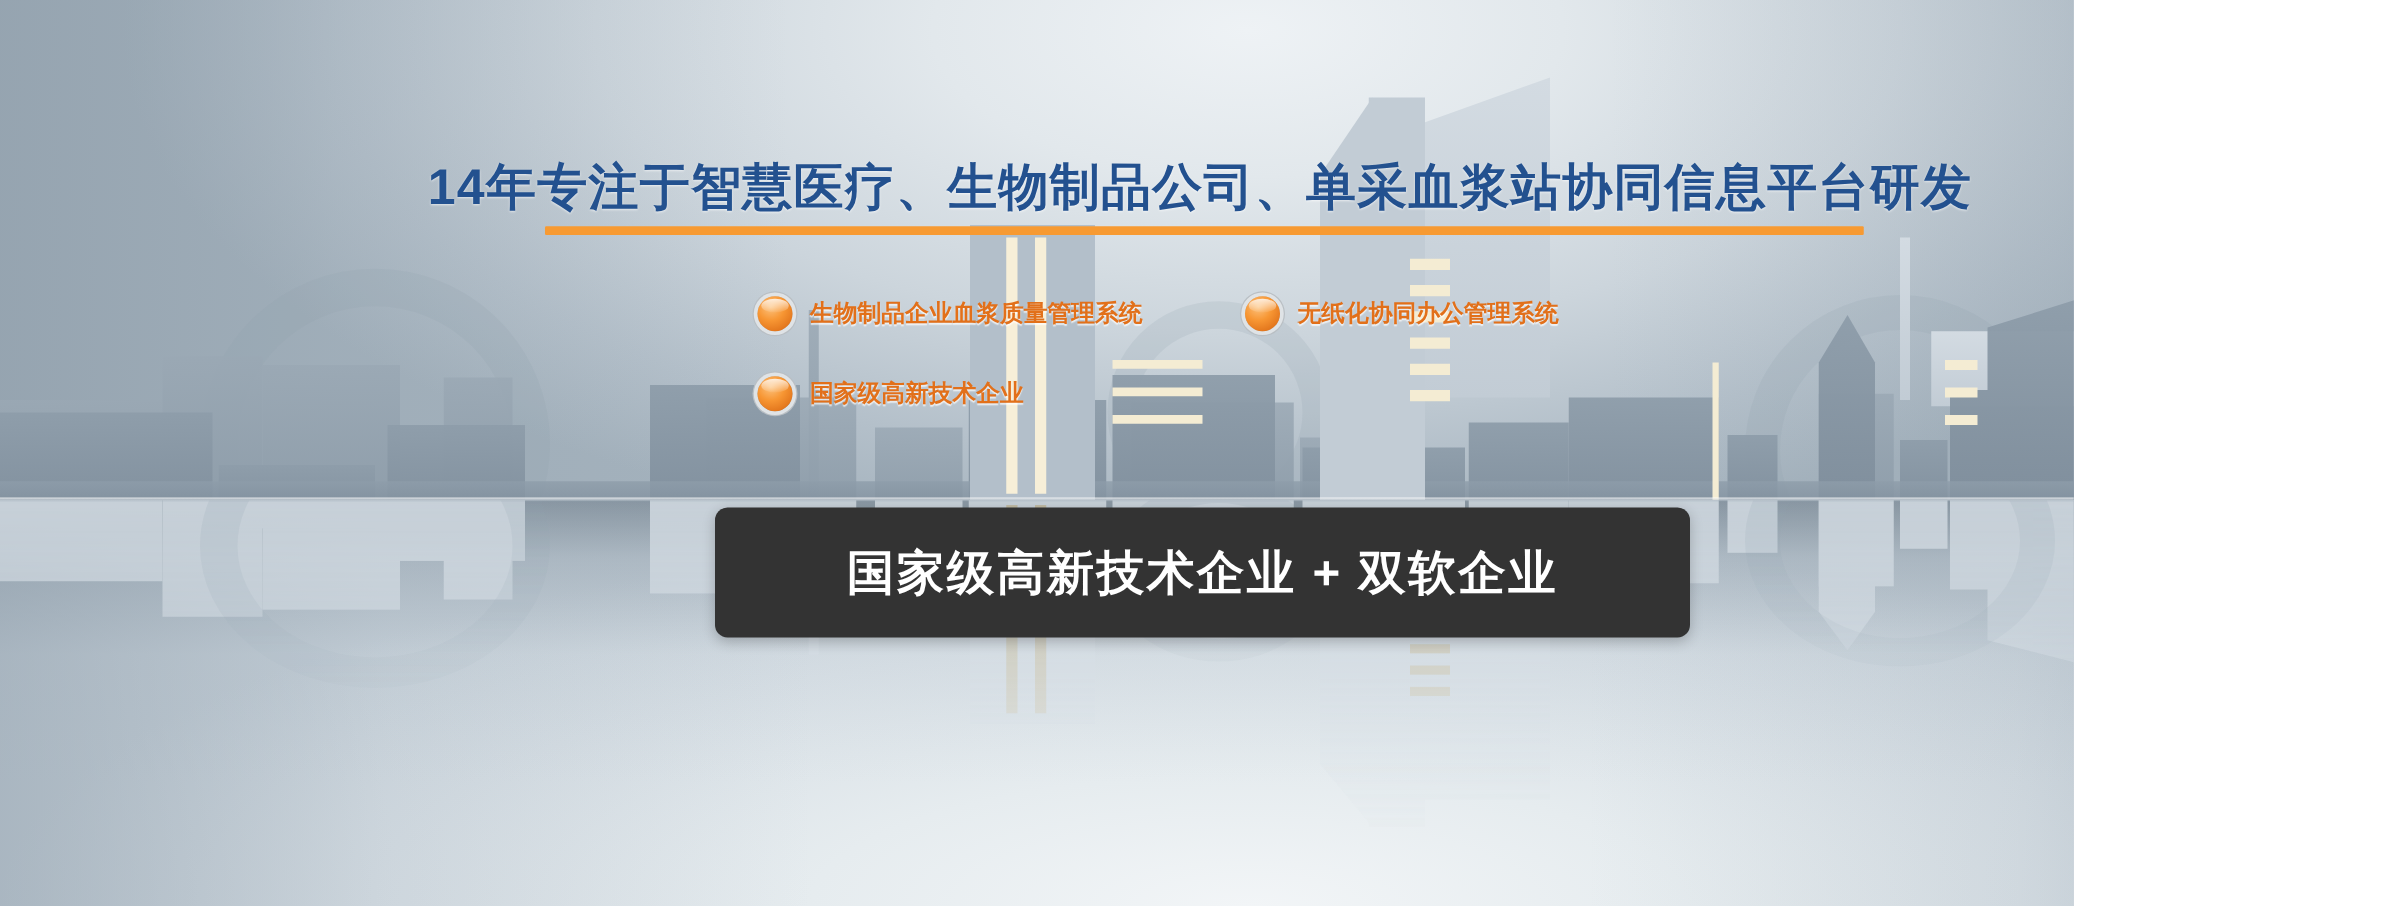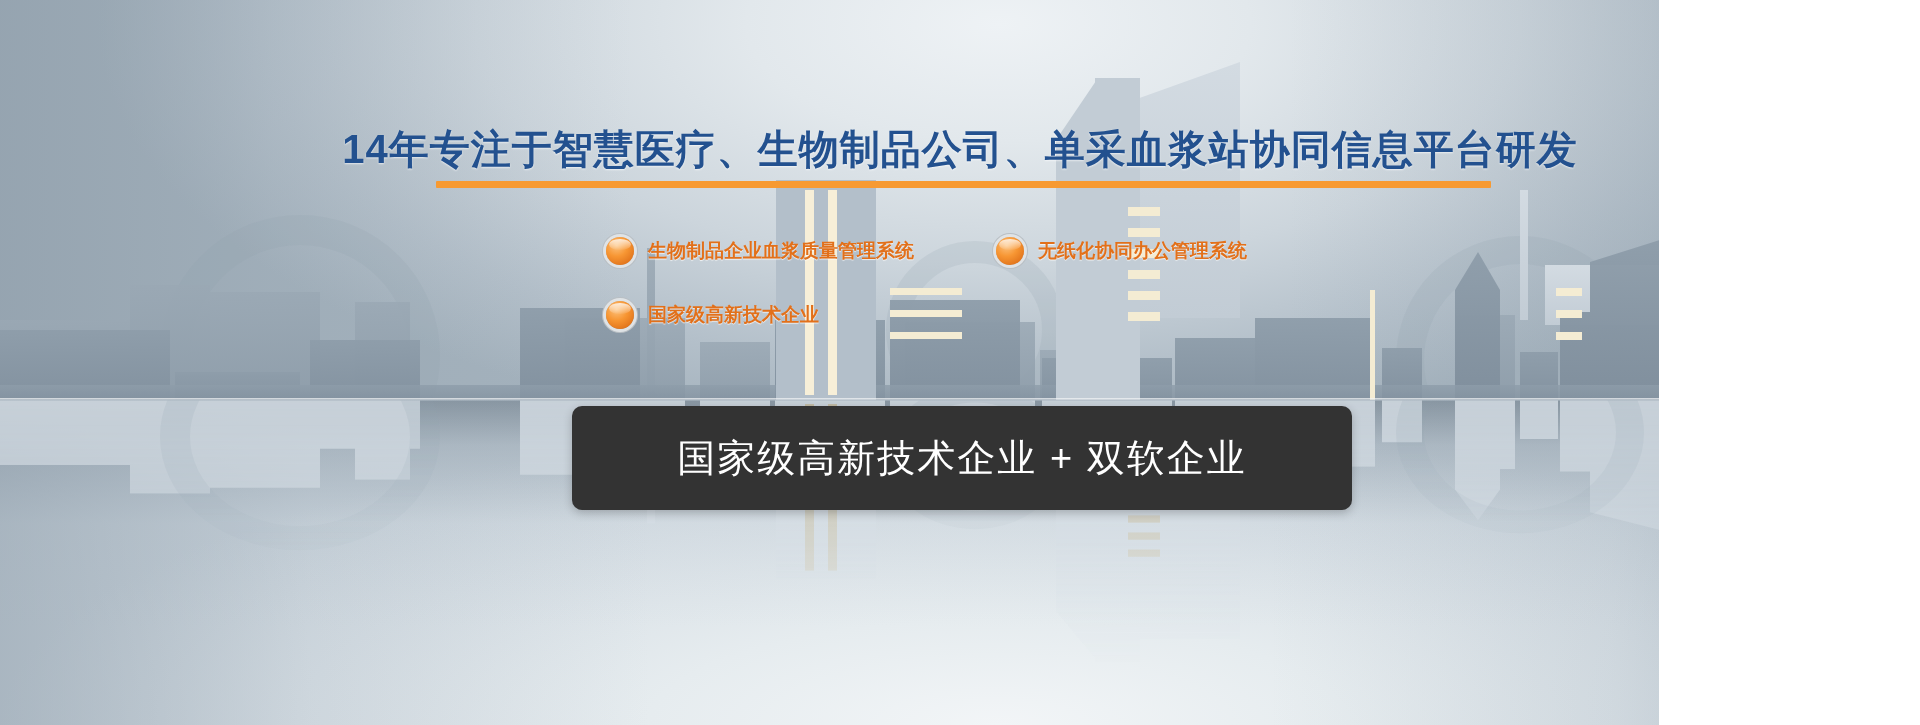--- a/index.html
+++ b/index.html
@@ -113,21 +113,21 @@
     text-shadow:0 1px 1px rgba(255,255,255,.75);white-space:nowrap;
   }
 
   .slogan-box{
     position:absolute;left:572px;top:406px;width:780px;height:104px;
     background:#333333;border-radius:10px;
     box-shadow:0 3px 10px rgba(0,0,0,.22);
     display:flex;align-items:center;justify-content:center;
   }
   .slogan-text{
-    font-size:38px;font-weight:normal;color:#ffffff;letter-spacing:2px;
+    font-size:38px;font-weight:bold;color:#ffffff;letter-spacing:2px;
     white-space:nowrap;
   }
 </style>
 </head>
 <body>
 
 <div id="banner">
 
   <div class="sky"></div>
   <div class="sky-sides"></div>

